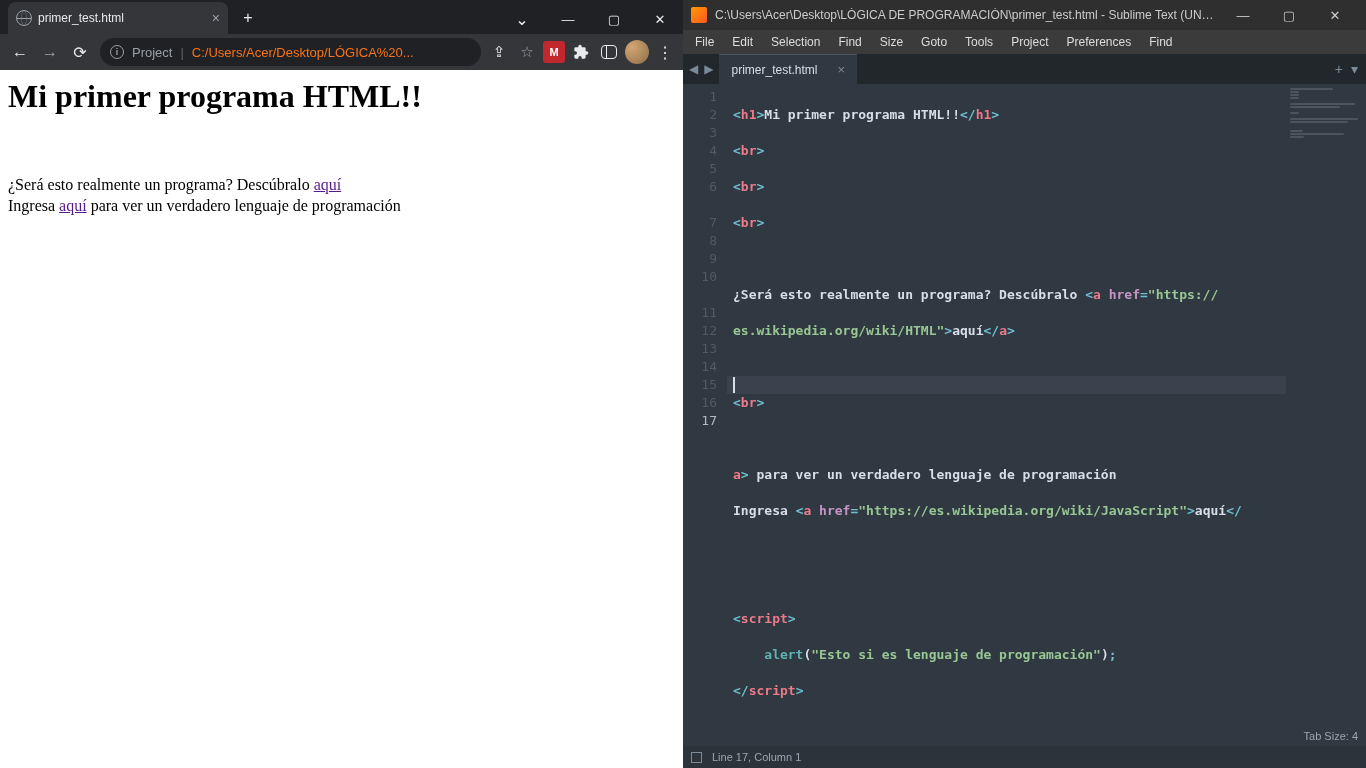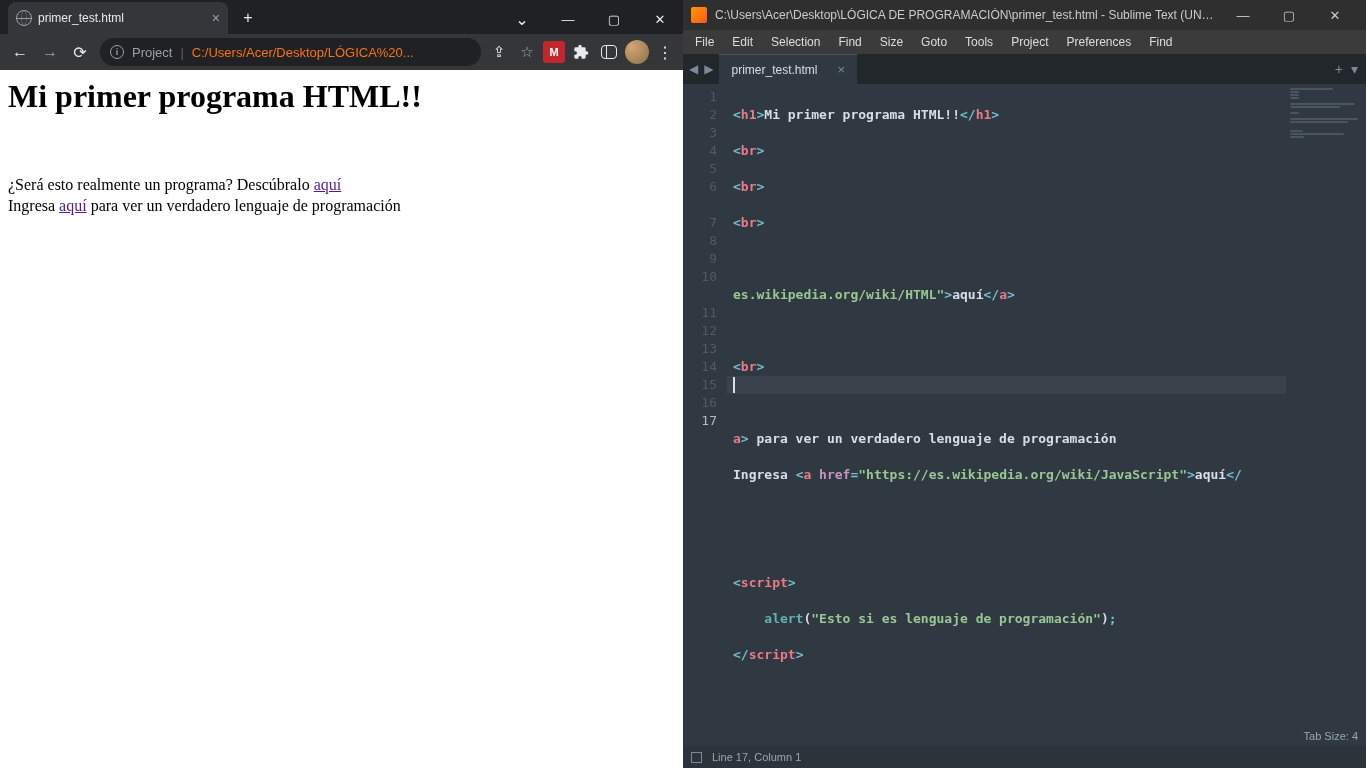--- a/index.html
+++ b/index.html
@@ -190,20 +190,21 @@
       <div class="ln">15</div>
       <div class="ln">16</div>
       <div class="ln cur">17</div>
     </div>
     <div class="st-code">
 <div class="row"><span class="c-pun">&lt;</span><span class="c-tag">h1</span><span class="c-pun">&gt;</span><span class="c-txt">Mi primer programa HTML!!</span><span class="c-pun">&lt;/</span><span class="c-tag">h1</span><span class="c-pun">&gt;</span></div>
 <div class="row"><span class="c-pun">&lt;</span><span class="c-tag">br</span><span class="c-pun">&gt;</span></div>
 <div class="row"><span class="c-pun">&lt;</span><span class="c-tag">br</span><span class="c-pun">&gt;</span></div>
 <div class="row"><span class="c-pun">&lt;</span><span class="c-tag">br</span><span class="c-pun">&gt;</span></div>
 <div class="row"></div>
+<div class="row"><span class="c-txt">¿Será esto realmente un programa? Descúbralo </span><span class="c-pun">&lt;</span><span class="c-tag">a</span><span class="c-txt"> </span><span class="c-attr">href</span><span class="c-pun">=</span><span class="c-str">"https://</span></div>
 <div class="row"><span class="c-str">es.wikipedia.org/wiki/HTML"</span><span class="c-pun">&gt;</span><span class="c-txt">aquí</span><span class="c-pun">&lt;/</span><span class="c-tag">a</span><span class="c-pun">&gt;</span></div>
 <div class="row"></div>
 <div class="row"><span class="c-pun">&lt;</span><span class="c-tag">br</span><span class="c-pun">&gt;</span></div>
 <div class="row"></div>
 <div class="row"><span class="c-tag">a</span><span class="c-pun">&gt;</span><span class="c-txt"> para ver un verdadero lenguaje de programación</span></div>
 <div class="row"><span class="c-txt">Ingresa </span><span class="c-pun">&lt;</span><span class="c-tag">a</span><span class="c-txt"> </span><span class="c-attr">href</span><span class="c-pun">=</span><span class="c-str">"https://es.wikipedia.org/wiki/JavaScript"</span><span class="c-pun">&gt;</span><span class="c-txt">aquí</span><span class="c-pun">&lt;/</span></div>
 <div class="row"></div>
 <div class="row"></div>
 <div class="row"><span class="c-pun">&lt;</span><span class="c-tag">script</span><span class="c-pun">&gt;</span></div>
 <div class="row"><span class="c-txt">    </span><span class="c-fn">alert</span><span class="c-txt">(</span><span class="c-str">"Esto si es lenguaje de programación"</span><span class="c-txt">)</span><span class="c-pun">;</span></div>

